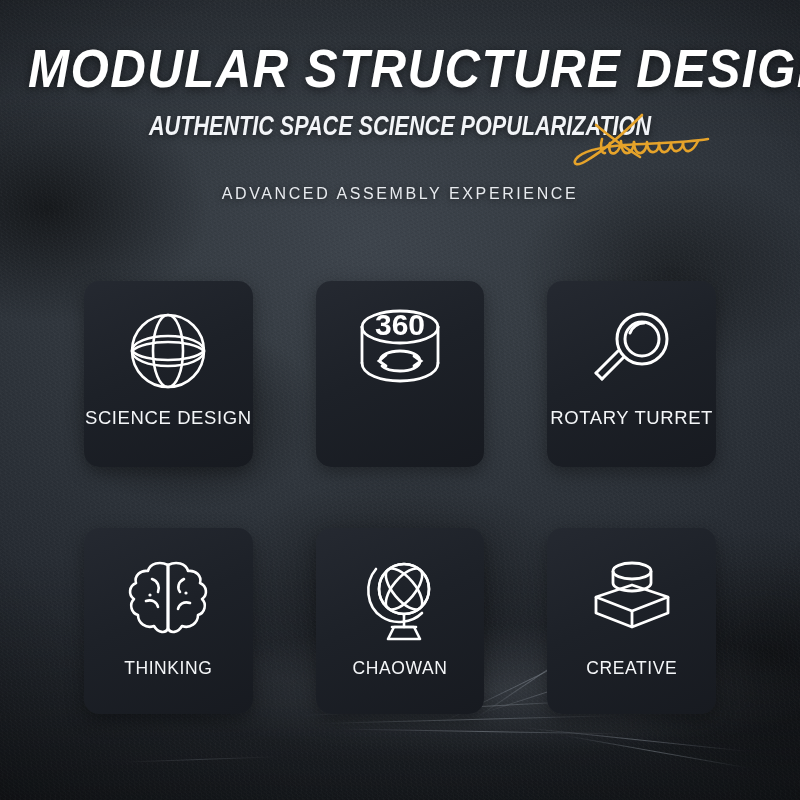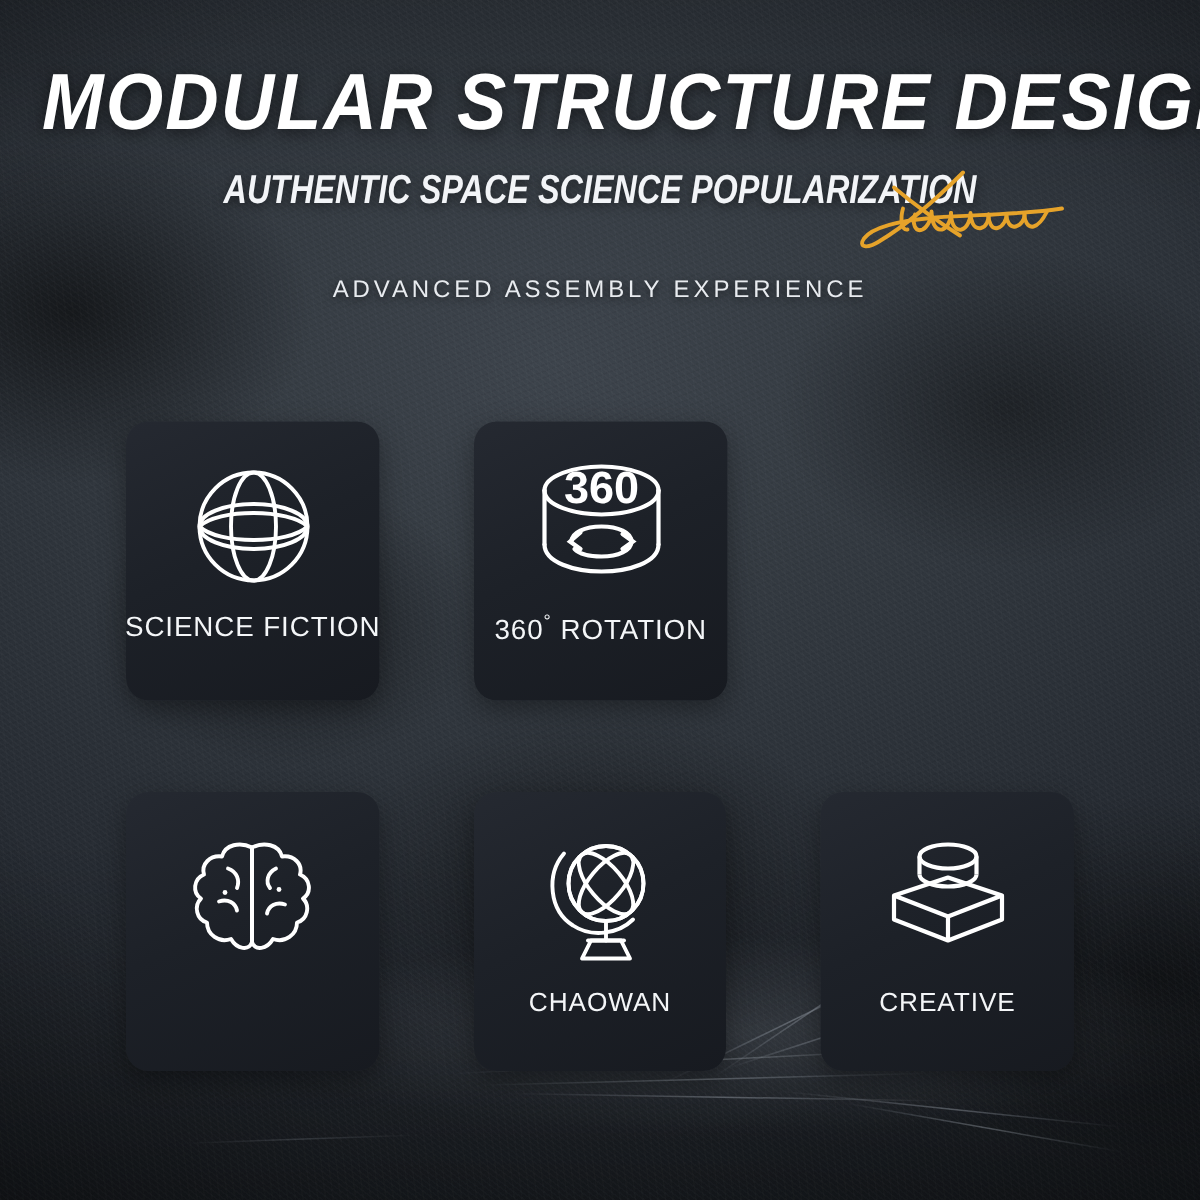--- a/index.html
+++ b/index.html
@@ -204,62 +204,73 @@
       <div class="card">
         <div class="icon">
           <svg width="92" height="92" viewBox="0 0 92 92" fill="none" stroke="#ffffff" stroke-width="2.6">
             <circle cx="46" cy="46" r="36"></circle>
             <ellipse cx="46" cy="46" rx="15" ry="36"></ellipse>
             <ellipse cx="46" cy="46" rx="36" ry="15"></ellipse>
             <path d="M10 46 C22 34, 70 34, 82 46"></path>
             <path d="M10 46 C22 58, 70 58, 82 46"></path>
           </svg>
         </div>
-        <div class="label">SCIENCE FICTION</div>
+        <div class="label">SCIENCE DESIGN</div>
       </div>
 
       <div class="card">
         <div class="icon">
           <svg width="104" height="92" viewBox="0 0 104 92" fill="none" stroke="#ffffff" stroke-width="2.8" stroke-linecap="round">
             <path d="M14 22 L14 58"></path>
             <path d="M90 22 L90 58"></path>
             <path d="M14 22 C14 12, 34 6, 52 6 C70 6, 90 12, 90 22"></path>
             <path d="M14 58 C14 70, 34 76, 52 76 C70 76, 90 70, 90 58"></path>
             <path d="M14 22 C14 32, 34 38, 52 38 C70 38, 90 32, 90 22"></path>
             <path d="M32 56 C32 50, 41 46, 52 46 C63 46, 72 50, 72 56 C72 62, 63 66, 52 66 C44 66, 37 64, 34 61"></path>
             <path d="M38 50 L31 56 L38 61"></path>
             <path d="M66 61 L73 56 L66 51"></path>
             <text x="52" y="30" text-anchor="middle" font-family="'Liberation Sans', sans-serif" font-size="30" font-weight="bold" fill="#ffffff" stroke="none">360</text>
             <path d="M36 6 L36 2" opacity="0"></path>
           </svg>
         </div>
-        <div class="label">
-          <span>360</span><span class="deg">°</span><span>ROTATION</span>
-        </div>
-      </div>
-
+      </div>
+
+      <div class="card">
+        <div class="icon">
+          <svg width="92" height="92" viewBox="0 0 92 92" fill="none" stroke="#ffffff" stroke-width="3" stroke-linecap="round">
+            <circle cx="56" cy="34" r="25"></circle>
+            <circle cx="56" cy="34" r="17"></circle>
+            <path d="M44 28 C46 22, 52 18, 58 18"></path>
+            <path d="M38 52 L16 74"></path>
+            <path d="M32 46 L10 68"></path>
+            <path d="M10 68 L16 74"></path>
+          </svg>
+        </div>
+        <div class="label">ROTARY TURRET</div>
+      </div>
 
     </div>
 
     <div class="row">
 
       <div class="card">
         <div class="icon">
           <svg width="92" height="86" viewBox="0 0 92 86" fill="none" stroke="#ffffff" stroke-width="2.6" stroke-linecap="round" stroke-linejoin="round">
             <path d="M46 8 C38 4, 28 6, 26 14 C18 13, 12 19, 14 26 C7 29, 6 38, 12 42 C7 47, 9 56, 16 58 C16 66, 24 72, 32 69 C36 76, 44 77, 46 71 Z"></path>
             <path d="M46 8 C54 4, 64 6, 66 14 C74 13, 80 19, 78 26 C85 29, 86 38, 80 42 C85 47, 83 56, 76 58 C76 66, 68 72, 60 69 C56 76, 48 77, 46 71 Z"></path>
             <path d="M46 8 L46 71"></path>
             <path d="M30 22 C36 24, 38 30, 36 35"></path>
             <path d="M24 44 C30 42, 35 45, 36 50"></path>
             <path d="M62 22 C56 25, 55 31, 58 35"></path>
             <path d="M68 46 C62 44, 57 47, 56 52"></path>
             <circle cx="28" cy="38" r="1.6" fill="#ffffff" stroke="none"></circle>
             <circle cx="64" cy="36" r="1.6" fill="#ffffff" stroke="none"></circle>
           </svg>
         </div>
+        <div class="label">THINKING</div>
       </div>
 
       <div class="card">
         <div class="icon">
           <svg width="92" height="90" viewBox="0 0 92 90" fill="none" stroke="#ffffff" stroke-width="2.6" stroke-linecap="round" stroke-linejoin="round">
             <circle cx="50" cy="34" r="25"></circle>
             <ellipse cx="50" cy="34" rx="25" ry="25" transform="rotate(45 50 34)" stroke-dasharray="0"></ellipse>
             <ellipse cx="50" cy="34" rx="11" ry="25" transform="rotate(40 50 34)"></ellipse>
             <ellipse cx="50" cy="34" rx="11" ry="25" transform="rotate(-40 50 34)"></ellipse>
             <path d="M22 14 C10 28, 12 52, 28 62 C40 70, 58 68, 68 58"></path>

